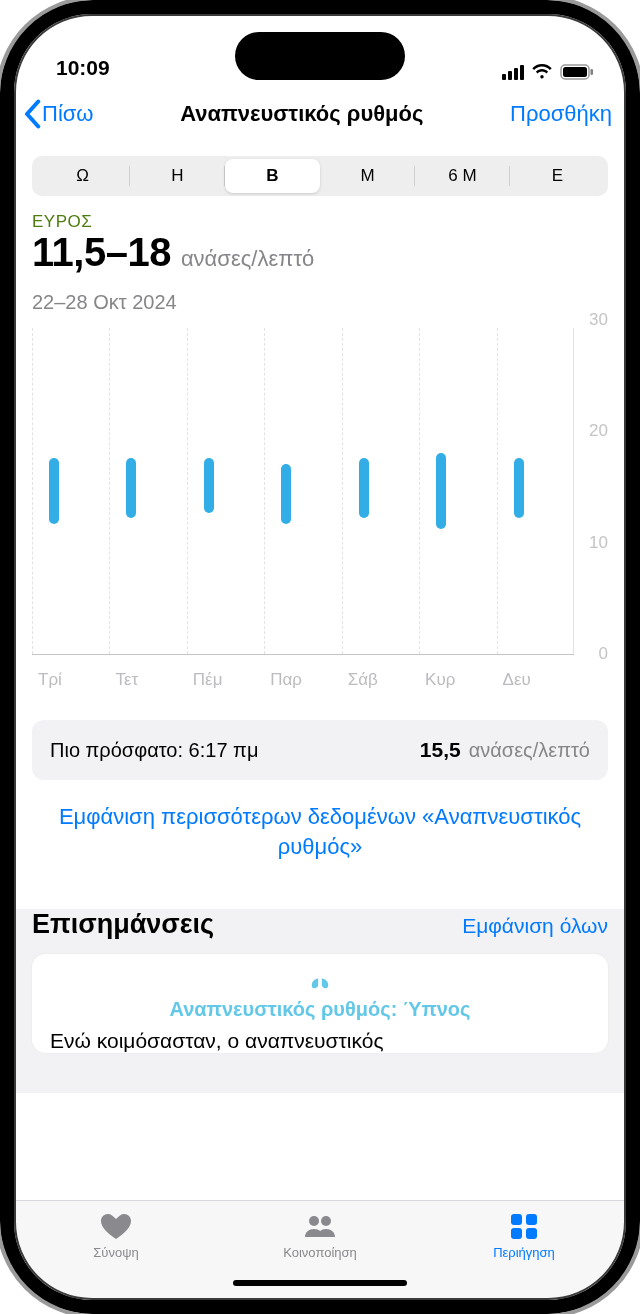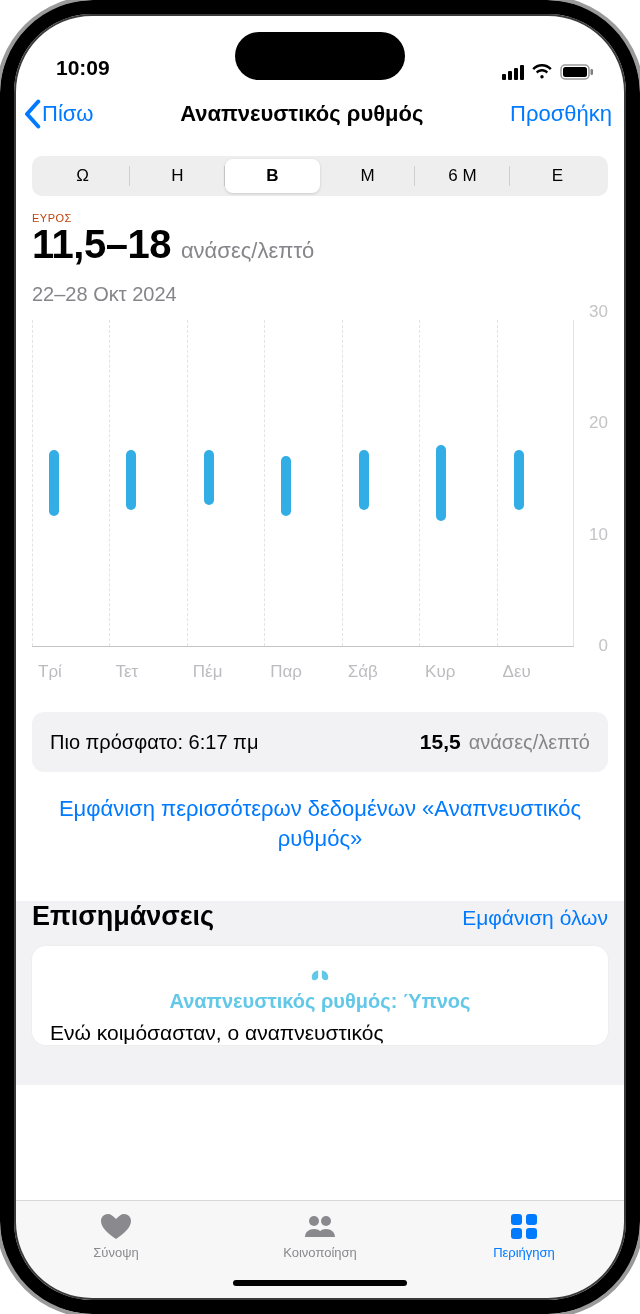--- a/index.html
+++ b/index.html
@@ -83,21 +83,21 @@
   .seg-item.sel {
     background:#fff; border-radius:8px; font-weight:600;
     box-shadow:0 1px 3px rgba(0,0,0,0.15);
   }
   .seg-item:not(.sel):not(:last-child)::after {
     content:""; position:absolute; right:0; top:20%; bottom:20%; width:1px; background:#cfcfd1;
   }
   .seg-item.sel + .seg-item::before { display:none; }
   
   .range-block { margin-top:16px; }
-  .range-lbl { font-size:11px; color:#c2410c; letter-spacing:0.5px; }
+  .range-lbl { font-size:17px; color:#4d7c0f; letter-spacing:0.5px; }
   .range-val-line { display:flex; align-items:baseline; gap:10px; margin-top:-2px; }
   .range-val { font-size:40px; font-weight:700; letter-spacing:-0.5px; }
   .range-unit { font-size:22px; color:#86868a; }
   .range-date { font-size:20px; color:#86868a; margin-top:16px; }
   
   .chart-wrap { margin-top:6px; }
   .chart {
     position:relative; height:380px; width:100%;
   }
   .y-labels { position:absolute; right:0; top:0; bottom:46px; width:30px; }

